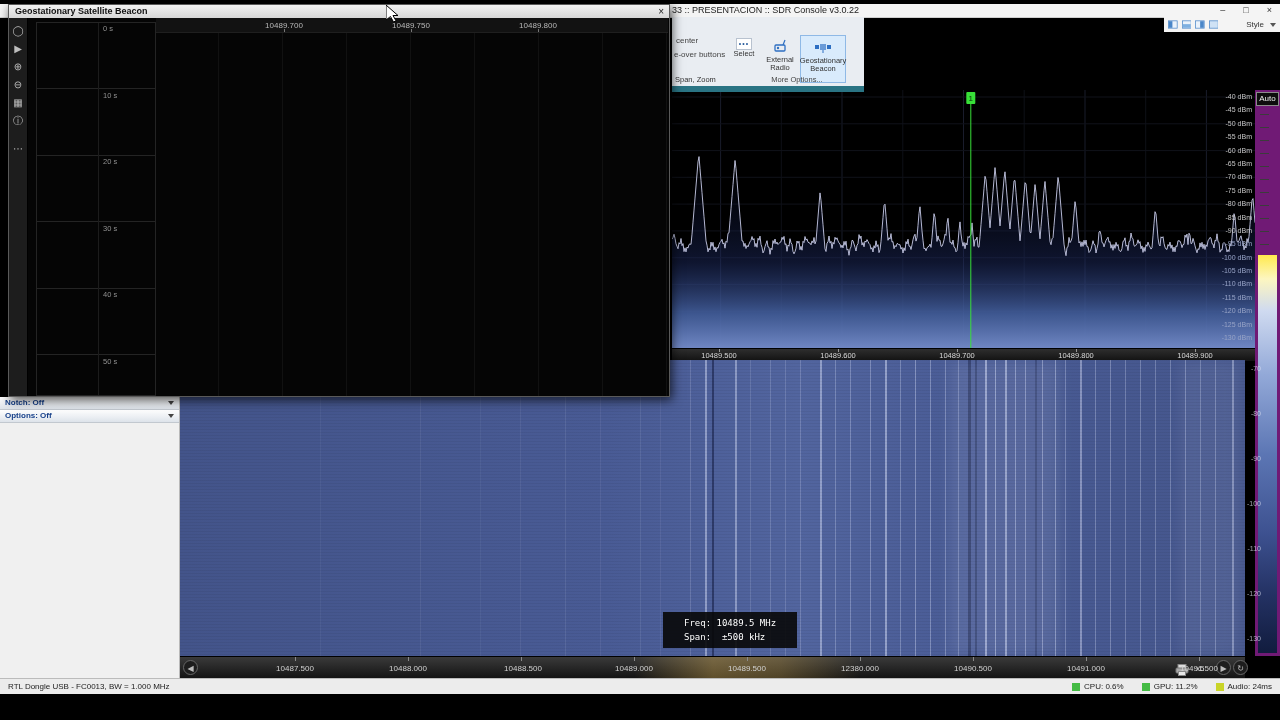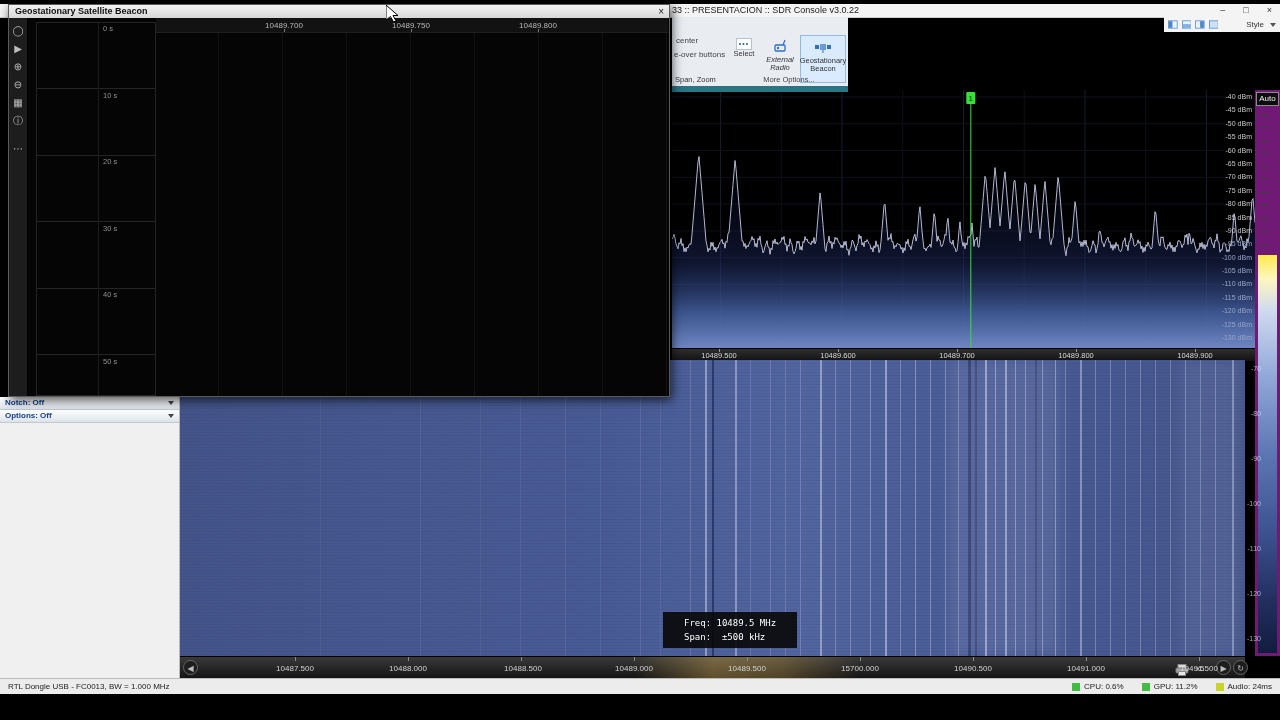--- a/index.html
+++ b/index.html
@@ -11,26 +11,26 @@
   .win-controls{position:absolute;right:8px;top:0;display:flex;gap:18px;font-size:9px;color:#333;line-height:13px;}
   .win-controls span{cursor:default;}
 
   
   #mini-toolbar{position:absolute;left:1164px;top:17px;width:116px;height:15px;background:#f4f4f4;display:flex;align-items:center;gap:4px;padding:0 4px;box-sizing:border-box;z-index:3;}
   .mt-icon{width:13px;height:11px;display:block;}
   .style-label{font-size:8px;color:#333;margin-left:3px;white-space:nowrap;padding-left:21px;}
   .caret{width:0;height:0;border-left:3px solid transparent;border-right:3px solid transparent;border-top:4px solid #555;margin-left:2px;}
 
   
-  #ribbon{position:absolute;left:672px;top:17px;width:176px;height:75px;background:#e9edf2;z-index:2;}
+  #ribbon{position:absolute;left:672px;top:17px;width:192px;height:75px;background:#e9edf2;z-index:2;}
   .rb-label1{position:absolute;left:4px;top:19px;font-size:8px;color:#444;}
   .rb-label2{position:absolute;left:2px;top:33px;font-size:8px;color:#444;}
   .rb-btn{position:absolute;top:18px;height:48px;display:flex;flex-direction:column;align-items:center;font-size:7.5px;color:#333;text-align:center;line-height:8px;box-sizing:border-box;padding-top:3px;}
   #rb-select{left:56px;width:32px;}
-  #rb-ext{left:90px;width:36px;font-style:italic;}
+  #rb-ext{left:90px;width:36px;}
   #rb-geo{left:128px;width:46px;background:#d9ebfc;border:1px solid #8fb9e6;}
   .rb-icon{height:16px;display:flex;align-items:center;justify-content:center;margin-bottom:2px;}
   .rb-dots{font-size:7px;letter-spacing:1px;color:#2b5e9e;border:1px solid #b8c2cf;background:#fff;padding:2px 2px;line-height:6px;}
   .rb-footer-left{position:absolute;left:3px;bottom:8px;font-size:7.5px;color:#333;white-space:nowrap;}
   .rb-more{position:absolute;left:62px;right:4px;bottom:8px;font-size:7.5px;color:#444;text-align:center;white-space:nowrap;}
   .rb-teal{position:absolute;left:0;right:0;bottom:0;height:6px;background:#2a7484;}
 
   
   #beacon-window{position:absolute;left:8px;top:4px;width:662px;height:393px;background:#060606;border:1px solid #5a5a5a;box-sizing:border-box;box-shadow:2px 3px 10px rgba(0,0,0,.7);z-index:5;}
   .bw-titlebar{position:relative;height:13px;background:linear-gradient(#f2f2f2,#d7d7d7);border-bottom:1px solid #aaa;}
@@ -321,21 +321,21 @@
   <div class="wfreq-label" style="left: 115px;">10487.500</div>
       <div class="wtick" style="left: 115px;"></div>
       <div class="wfreq-label" style="left: 228px;">10488.000</div>
       <div class="wtick" style="left: 228px;"></div>
       <div class="wfreq-label" style="left: 343px;">10488.500</div>
       <div class="wtick" style="left: 341px;"></div>
       <div class="wfreq-label" style="left: 454px;">10489.000</div>
       <div class="wtick" style="left: 454px;"></div>
       <div class="wfreq-label" style="left: 567px;">10489.500</div>
       <div class="wtick" style="left: 567px;"></div>
-      <div class="wfreq-label" style="left: 680px;">15700.000</div>
+      <div class="wfreq-label" style="left: 680px;">12380.000</div>
       <div class="wtick" style="left: 680px;"></div>
       <div class="wfreq-label" style="left: 793px;">10490.500</div>
       <div class="wtick" style="left: 793px;"></div>
       <div class="wfreq-label" style="left: 906px;">10491.000</div>
       <div class="wtick" style="left: 906px;"></div>
       <div class="wfreq-label" style="left: 1019px;">10491.500</div>
       <div class="wtick" style="left: 1019px;"></div>
     </div>
 
   <div id="tooltip"><span>Freq: 10489.5 MHz</span>

